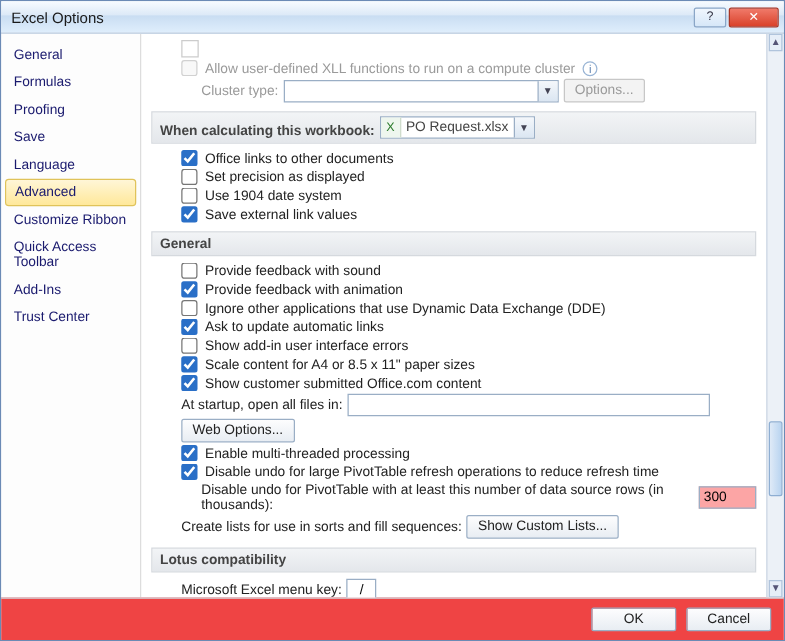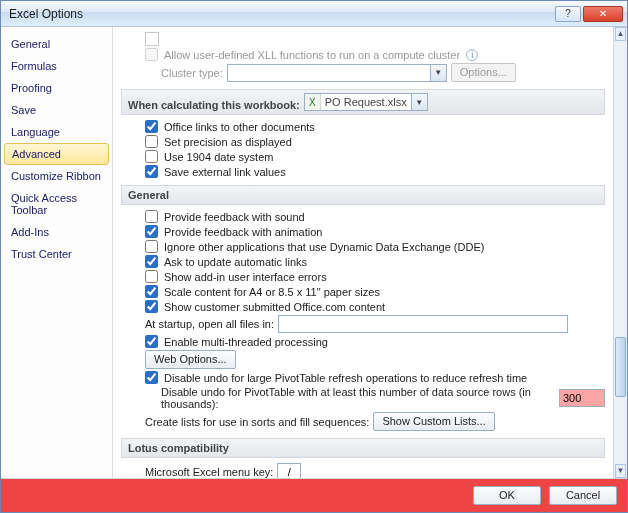--- a/index.html
+++ b/index.html
@@ -174,28 +174,28 @@
             <label>
               <input type="checkbox" checked="" style="">
               <span>Show customer submitted Office.com content</span>
             </label>
           </div>
         <div class="row">
           <span>At startup, open all files in:</span>
           <input class="textin" style="width: 290px;">
         </div>
         <div class="row">
+          <span class="btn">Web Options...</span>
+        </div>
+        <div class="row">
             <label>
               <input type="checkbox" checked="" style="">
               <span>Enable multi-threaded processing</span>
             </label>
           </div>
-        <div class="row">
-          <span class="btn">Web Options...</span>
-        </div>
         <div class="row">
             <label>
               <input type="checkbox" checked="" style="">
               <span>Disable undo for large PivotTable refresh operations to reduce refresh time</span>
             </label>
           </div>
         <div class="row indent">
           <span>Disable undo for PivotTable with at least this number of data source rows (in thousands):</span>
           <input class="spin" value="300" style="">
         </div>

